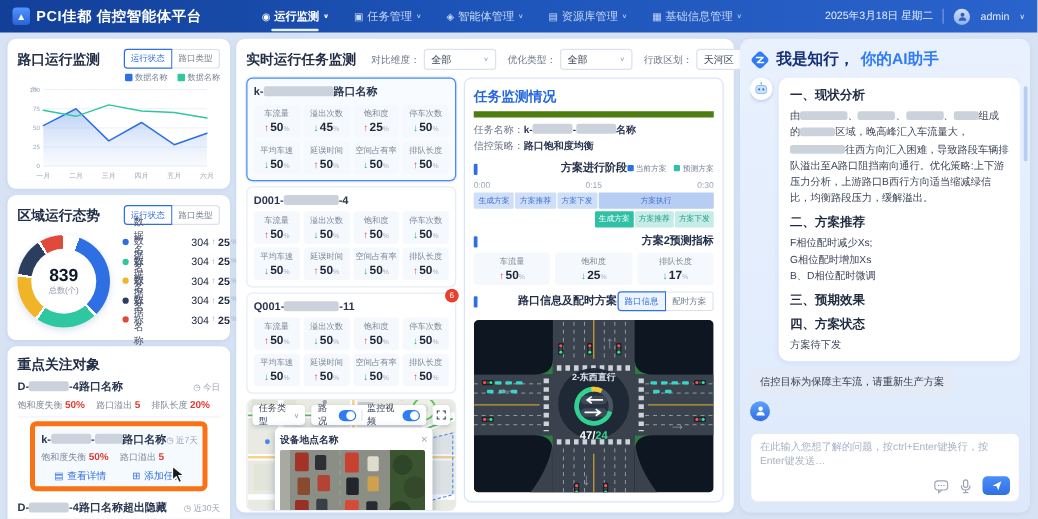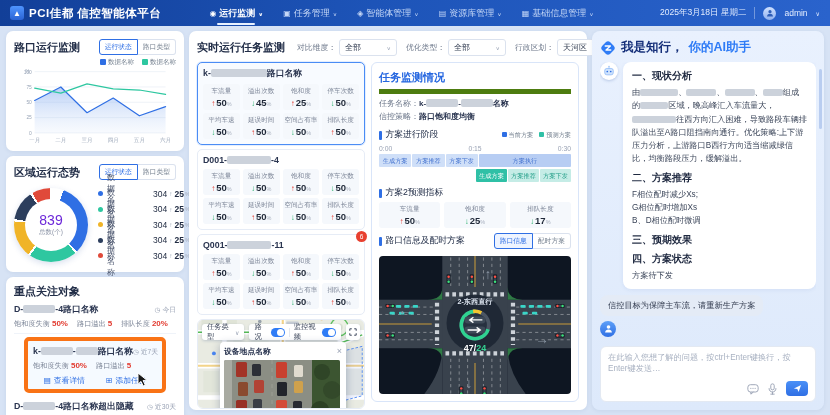--- a/index.html
+++ b/index.html
@@ -37,21 +37,21 @@
 
   
   .chart-legend{display:flex;justify-content:flex-end;gap:8px;font-size:6.5px;color:#74808f;margin-top:3px;}
   .chart-legend .sw{display:inline-block;width:6px;height:6px;border-radius:1px;margin-right:2px;vertical-align:-1px;}
   .sw-blue{background:#2f6fe4;} .sw-teal{background:#2ec7a0;}
 
   
   .donut-wrap{display:flex;align-items:center;gap:10px;margin-top:6px;}
   .donut{width:74px;height:74px;border-radius:50%;position:relative;flex:none;box-shadow:0 2px 6px rgba(40,80,160,.18);}
   .donut .hole{position:absolute;left:11px;top:11px;width:52px;height:52px;border-radius:50%;background:#fff;display:flex;flex-direction:column;align-items:center;justify-content:center;}
-  .donut .total{font-size:14px;font-weight:normal;color:#6d28d9;}
+  .donut .total{font-size:14px;font-weight:bold;color:#0f172a;}
   .donut .total-label{font-size:6.5px;color:#8b94a6;}
   .lrows{flex:1;}
   .lrow{display:flex;align-items:center;height:15.5px;font-size:8px;}
   .lrow .dot{width:5px;height:5px;border-radius:50%;margin-right:4px;}
   .lrow:nth-child(1) .dot{background:#2f6fe4;} .lrow:nth-child(2) .dot{background:#2ec7a0;}
   .lrow:nth-child(3) .dot{background:#f0b428;} .lrow:nth-child(4) .dot{background:#2c3e5d;}
   .lrow:nth-child(5) .dot{background:#e04a3a;}
   .lrow .lname{flex:1;color:#46516a;}
   .lrow .lval{font-size:8.5px;font-weight:normal;color:#202b42;padding-left:38px;}
   .lrow .larr{font-size:6.5px;color:#9aa6b6;margin:0 2px;}
@@ -108,21 +108,21 @@
   .popup-title{font-size:7.8px;font-weight:bold;color:#2a3550;}
   .popup-x{font-size:9px;color:#9aa3b5;cursor:pointer;line-height:1;}
 
   
   .sub-right{flex:1;border:1px solid #d9e5f9;border-radius:6px;padding:7px;display:flex;flex-direction:column;min-height:0;}
   .tm-title{font-size:11px;font-weight:bold;color:#2667e0;padding-bottom:4px;border-bottom:5px solid #4d7c0f;margin-bottom:4px;}
   .tm-row{font-size:8px;color:#6b7689;margin-bottom:2px;white-space:nowrap;}
   .tm-row b{color:#2a3550;font-weight:bold;}
   .sec{display:flex;align-items:center;margin:5px 0 3px;}
   .sec .bar{width:2.5px;height:9px;background:#2f6fe4;border-radius:1px;margin-right:4px;}
-  .sec .sec-t{font-size:8.8px;font-weight:normal;color:#222e48;flex:1;white-space:nowrap;}
+  .sec .sec-t{font-size:8.8px;font-weight:bold;color:#222e48;flex:1;white-space:nowrap;text-align:right;}
   .stage-legend{display:flex;gap:6px;font-size:6.2px;color:#74808f;}
   .stage-legend .sw{width:5px;height:5px;border-radius:1px;display:inline-block;margin-right:2px;}
   .stage-legend .li:nth-child(1) .sw{background:#2f6fe4;}
   .stage-legend .li:nth-child(2) .sw{background:#2fc0a6;}
   .ticks{display:flex;justify-content:space-between;font-size:6.8px;color:#9aa3b5;margin:1px 0 2px;}
   .stgrow{display:flex;gap:1px;}
   .stgrow .stg{width:16.8%;height:13px;line-height:13px;text-align:center;font-size:6.2px;color:#3f6fce;background:#cfdff8;border-radius:1px;white-space:nowrap;}
   .stgrow .stg:last-child{flex:1;background:#b7cdf3;}
   .stgrow2{display:flex;gap:1px;margin-top:2px;margin-left:50.5%;}
   .stgrow2 .stg{width:33%;height:13px;line-height:13px;text-align:center;font-size:6.2px;color:#1f9c86;background:#c5ece6;border-radius:1px;white-space:nowrap;}

